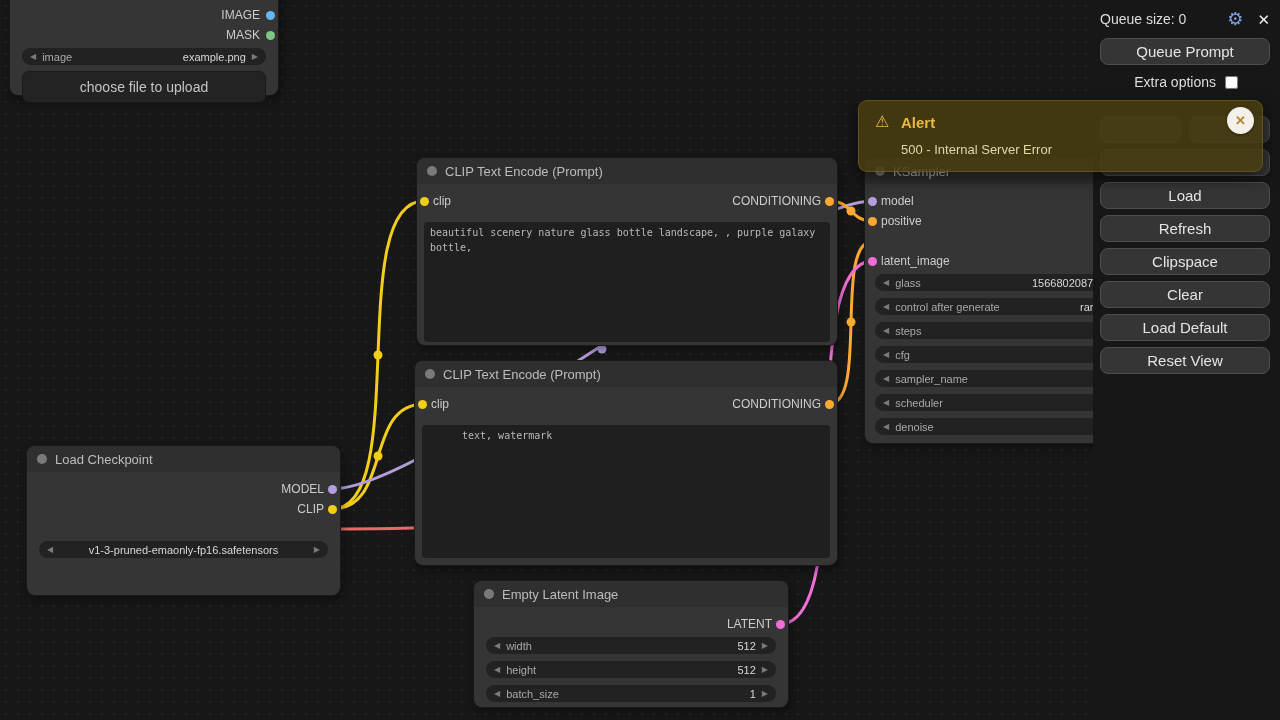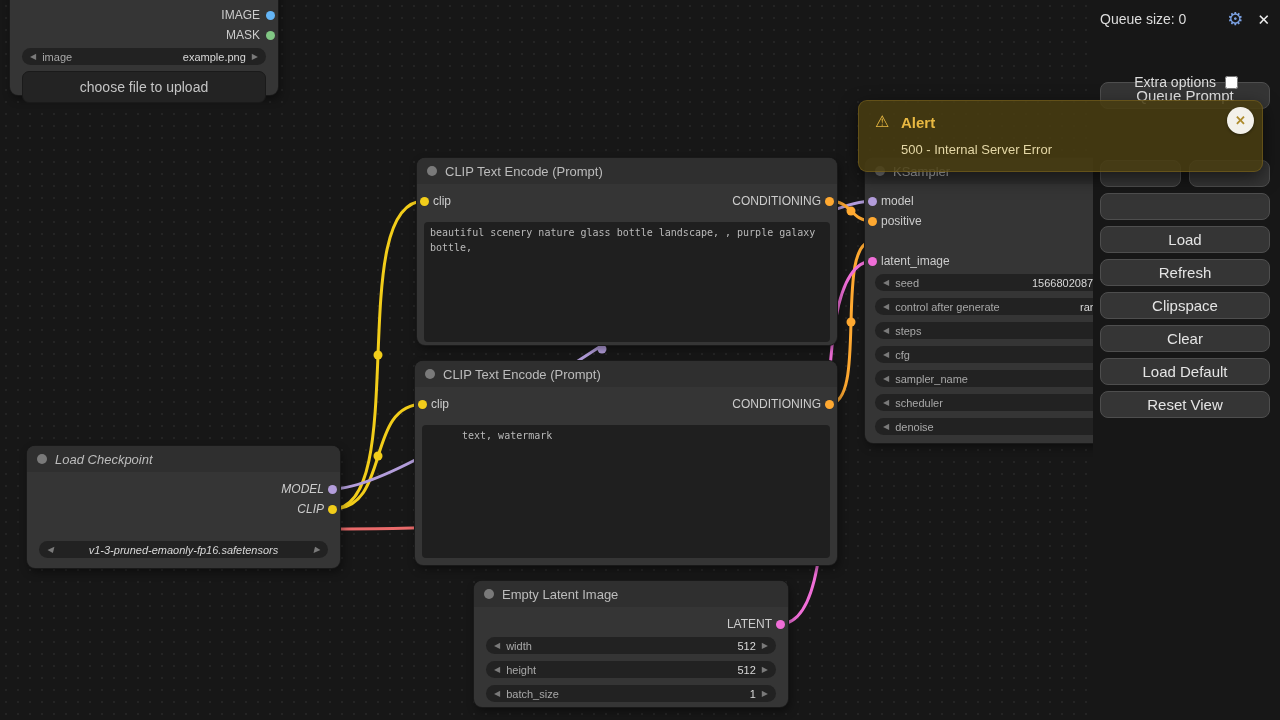--- a/index.html
+++ b/index.html
@@ -64,21 +64,21 @@
   
   .menu { position:absolute; left:1093px; top:0; width:187px; height:720px; background:#171717; z-index:3; }
   .menu-head { position:absolute; top:6px; left:7px; right:10px; height:26px; display:flex; align-items:center; }
   .qsize { font-size:14px; color:#dddddd; flex:1; }
   .gear { font-size:18px; color:#7ba1e2; margin-right:14px; line-height:1; }
   .mclose { font-size:15px; color:#eeeeee; line-height:1; }
   .mbtn {
     position:absolute; left:7px; width:170px; height:27px;
     background:#353535; border:1px solid #4e4e4e; border-radius:8px;
     color:#e4e4e4; font-size:15px; font-family:"Liberation Sans", sans-serif;
-    display:flex; align-items:center; justify-content:center; white-space:nowrap;margin-top:44px;
+    display:flex; align-items:center; justify-content:center; white-space:nowrap;
   }
   .extra { position:absolute; top:73px; left:7px; width:170px; height:18px;
     display:flex; align-items:center; justify-content:flex-end; gap:9px; padding-right:32px;
     font-size:14px; color:#dddddd; }
   .extra input { width:13px; height:13px; accent-color:#444; background:#1e1e1e; }
 
   
   .alert {
     position:absolute; left:858px; top:100px; width:405px; height:72px; z-index:5;
     background:rgba(72,60,17,0.88); border:1px solid rgba(160,130,40,0.35);
@@ -154,21 +154,21 @@
     </div>
     <div class="prow" style="top:35px">
       <span class="pl">clip</span>
       <span class="dot in" style="background: rgb(242, 205, 26);"></span>
       <span class="pr">CONDITIONING</span>
       <span class="dot out" style="background: rgb(255, 169, 49);"></span>
     </div>
     <textarea class="ntext" style="top: 64px; height: 133px; padding-left: 40px;" readonly="">text, watermark</textarea>
   </div>
 
-  <div class="node" style="left:27px; top:446px; width:313px; height:122px;font-style:italic;">
+  <div class="node" style="left:27px; top:446px; width:313px; height:149px;">
     <div class="nhead">
       <span class="hdot"></span>
       <span>Load Checkpoint</span>
     </div>
     <div class="prow" style="top:35px">
       <span class="pr">MODEL</span>
       <span class="dot out" style="background: rgb(179, 157, 219);"></span>
     </div>
     <div class="prow" style="top:55px">
       <span class="pr">CLIP</span>
@@ -222,21 +222,21 @@
     <div class="prow" style="top:55px">
       <span class="pl">positive</span>
       <span class="dot in" style="background: rgb(255, 169, 49);"></span>
     </div>
     <div class="prow" style="top:95px">
       <span class="pl">latent_image</span>
       <span class="dot in" style="background: rgb(240, 110, 216);"></span>
     </div>
     <div class="widget" style="top:116px; left:10px; right:10px;">
       <span class="arr">◀</span>
-      <span>seed</span>
+      <span>glass</span>
       <span class="absval" style="left:157px">1566802087</span>
       <span class="arr r">▶</span>
     </div>
     <div class="widget" style="top:140px; left:10px; right:10px;">
       <span class="arr">◀</span>
       <span>control after generate</span>
       <span class="absval" style="left:205px">rand</span>
       <span class="arr r">▶</span>
     </div>
     <div class="widget" style="top:164px; left:10px; right:10px;">

